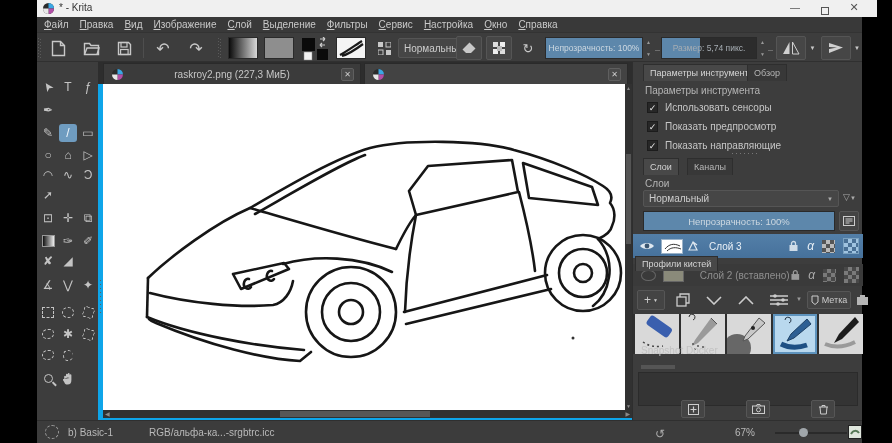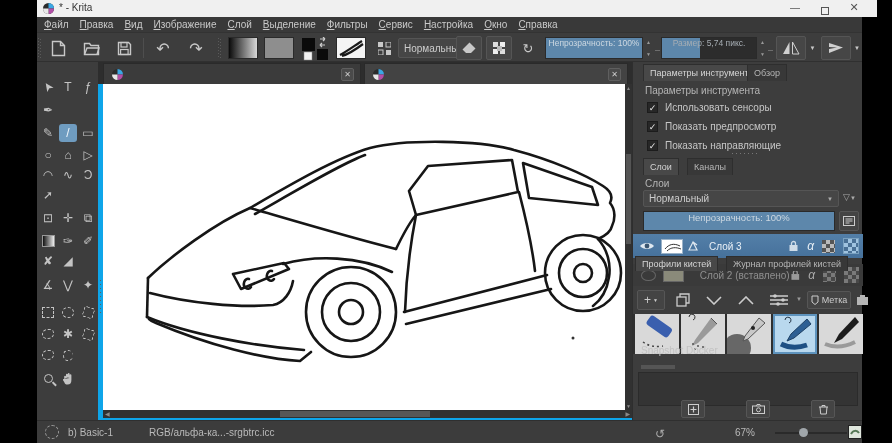--- a/index.html
+++ b/index.html
@@ -21,21 +21,21 @@
   
   #toolbar { position:absolute; left:0; top:32px; width:825px; height:30px; background:#3d3d3d; border-top:1px solid #333; border-bottom:1px solid #303030; }
   .tbtn { position:absolute; top:3px; height:24px; display:flex; align-items:center; justify-content:center; color:#c8c8c8; }
   .handle { position:absolute; top:5px; width:4px; height:20px;
      background-image:repeating-linear-gradient(to bottom,#5a5a5a 0 1px,transparent 1px 3px), repeating-linear-gradient(to bottom,#5a5a5a 0 1px, transparent 1px 3px);
      background-size:1px 100%,1px 100%; background-position:0 0,2px 1px; background-repeat:no-repeat; }
   .sep { position:absolute; top:5px; width:1px; height:20px; background:#4e4e4e; }
   .swatch { position:absolute; top:4px; width:30px; height:22px; border:1px solid #2a2a2a; }
   .combo { position:absolute; top:5px; height:20px; background:#464646; border:1px solid #555; border-radius:2px; color:#ccc; font-size:10px; display:flex; align-items:center; padding:0 5px; }
   .combo .arr { margin-left:auto; font-size:6px; color:#aaa; padding-left:6px; }
-  .slider { position:absolute; top:4px; height:22px; border:1px solid #2a2a2a; background:#2c2c2c; color:#cdd8e1; font-size:8.5px; display:flex; align-items:flex-start; justify-content:center; overflow:hidden; }
+  .slider { position:absolute; top:4px; height:22px; border:1px solid #2a2a2a; background:#2c2c2c; color:#cdd8e1; font-size:8.5px; display:flex; align-items:center; justify-content:center; overflow:hidden; }
   .slider .fill { position:absolute; left:0; top:0; bottom:0; background:#5d87ab; }
   .slider span { position:relative; }
   .spin { position:absolute; top:4px; width:9px; height:22px; display:flex; flex-direction:column; align-items:center; justify-content:space-between; padding:2px 0; color:#999; font-size:5px; }
   .dash { position:absolute; top:12px; color:#888; font-size:9px; }
 
   
   #toolbox { position:absolute; left:0; top:62px; width:61px; height:358px; background:#3d3d3d; }
   .tool { position:absolute; width:18px; height:18px; display:flex; align-items:center; justify-content:center; color:#c4c4c4; font-size:12px; }
   .tool.sel { background:#6f9cc0; border-radius:3px; color:#eef5fb; }
   .dashedrect { width:12px; height:11px; border:1px dashed #c4c4c4; }
@@ -277,20 +277,21 @@
   <div class="abs" style="left:62px;top:280px;width:3px;height:34px;background-image:repeating-linear-gradient(to bottom,#5f5f5f 0 1px,transparent 1px 4px);background-size:1px 100%;background-repeat:no-repeat;background-position:1px 0"></div>
 
   <div id="tabbar">
     <div class="doctab" style="left:5px;width:258px">
       <svg class="abs" style="left:8px;top:5px" width="11" height="11" viewBox="0 0 11 11">
           <circle cx="5.5" cy="5.5" r="5.5" fill="#2b2b2b"></circle>
           <path d="M5.5 5.5 L5.5 0 A5.5 5.5 0 0 1 11 5.5 Z" fill="#3aa7e4"></path>
           <path d="M5.5 5.5 L11 5.5 A5.5 5.5 0 0 1 5.5 11 Z" fill="#b14fa6"></path>
           <path d="M5.5 5.5 L5.5 11 A5.5 5.5 0 0 1 0 5.5 Z" fill="#e8e8e8"></path>
         </svg>
+      <span class="lbl">raskroy2.png (227,3 МиБ)</span>
       <span class="closebox">✕</span>
     </div>
     <div class="doctab active" style="left:266px;width:264px">
       <svg class="abs" style="left:8px;top:5px" width="11" height="11" viewBox="0 0 11 11">
           <circle cx="5.5" cy="5.5" r="5.5" fill="#2b2b2b"></circle>
           <path d="M5.5 5.5 L5.5 0 A5.5 5.5 0 0 1 11 5.5 Z" fill="#3aa7e4"></path>
           <path d="M5.5 5.5 L11 5.5 A5.5 5.5 0 0 1 5.5 11 Z" fill="#b14fa6"></path>
           <path d="M5.5 5.5 L5.5 11 A5.5 5.5 0 0 1 0 5.5 Z" fill="#e8e8e8"></path>
         </svg>
       <span class="closebox">✕</span>
@@ -411,21 +412,20 @@
       <svg style="margin-left:auto" width="11" height="12" viewBox="0 0 11 12">
           <rect x="1.5" y="5" width="8" height="6" fill="#9a9a9a"></rect>
           <path d="M3.5 5 v-1.5 a2 2 0 0 1 4 0 V5" stroke="#9a9a9a" stroke-width="1.3" fill="none"></path>
         </svg>
       <span style="margin:0 0 0 8px;font-size:12px;color:#ababab;font-style:italic">α</span>
       <span class="checker" style="display:inline-block;width:13px;height:13px;margin-left:8px;opacity:0.5"></span>
       <span class="checker" style="display:inline-block;width:16px;height:16px;margin:0 4px 0 8px;opacity:0.5"></span>
     </div>
 
     <div class="dtab active" style="left:2px;top:194px;height:15px;z-index:5">Профили кистей</div>
-    <div class="dtab" style="left:93px;top:194px;height:15px;z-index:5">Журнал профилей кистей</div>
 
     <div class="minibtn" style="left:4px;top:228px;width:28px;height:20px">
       <span style="font-size:12px">+</span>
         <span style="font-size:5px;margin-left:2px">▼</span>
     </div>
     <div class="minibtn" style="left:38px;top:228px;width:24px;height:20px;background:none;border:none">
       <svg width="14" height="14" viewBox="0 0 14 14">
           <rect x="1" y="4" width="9" height="9" fill="none" stroke="#ccc" stroke-width="1.3"></rect>
           <path d="M4 4 V1 h9 v9 h-3" fill="none" stroke="#ccc" stroke-width="1.3"></path>
         </svg>

